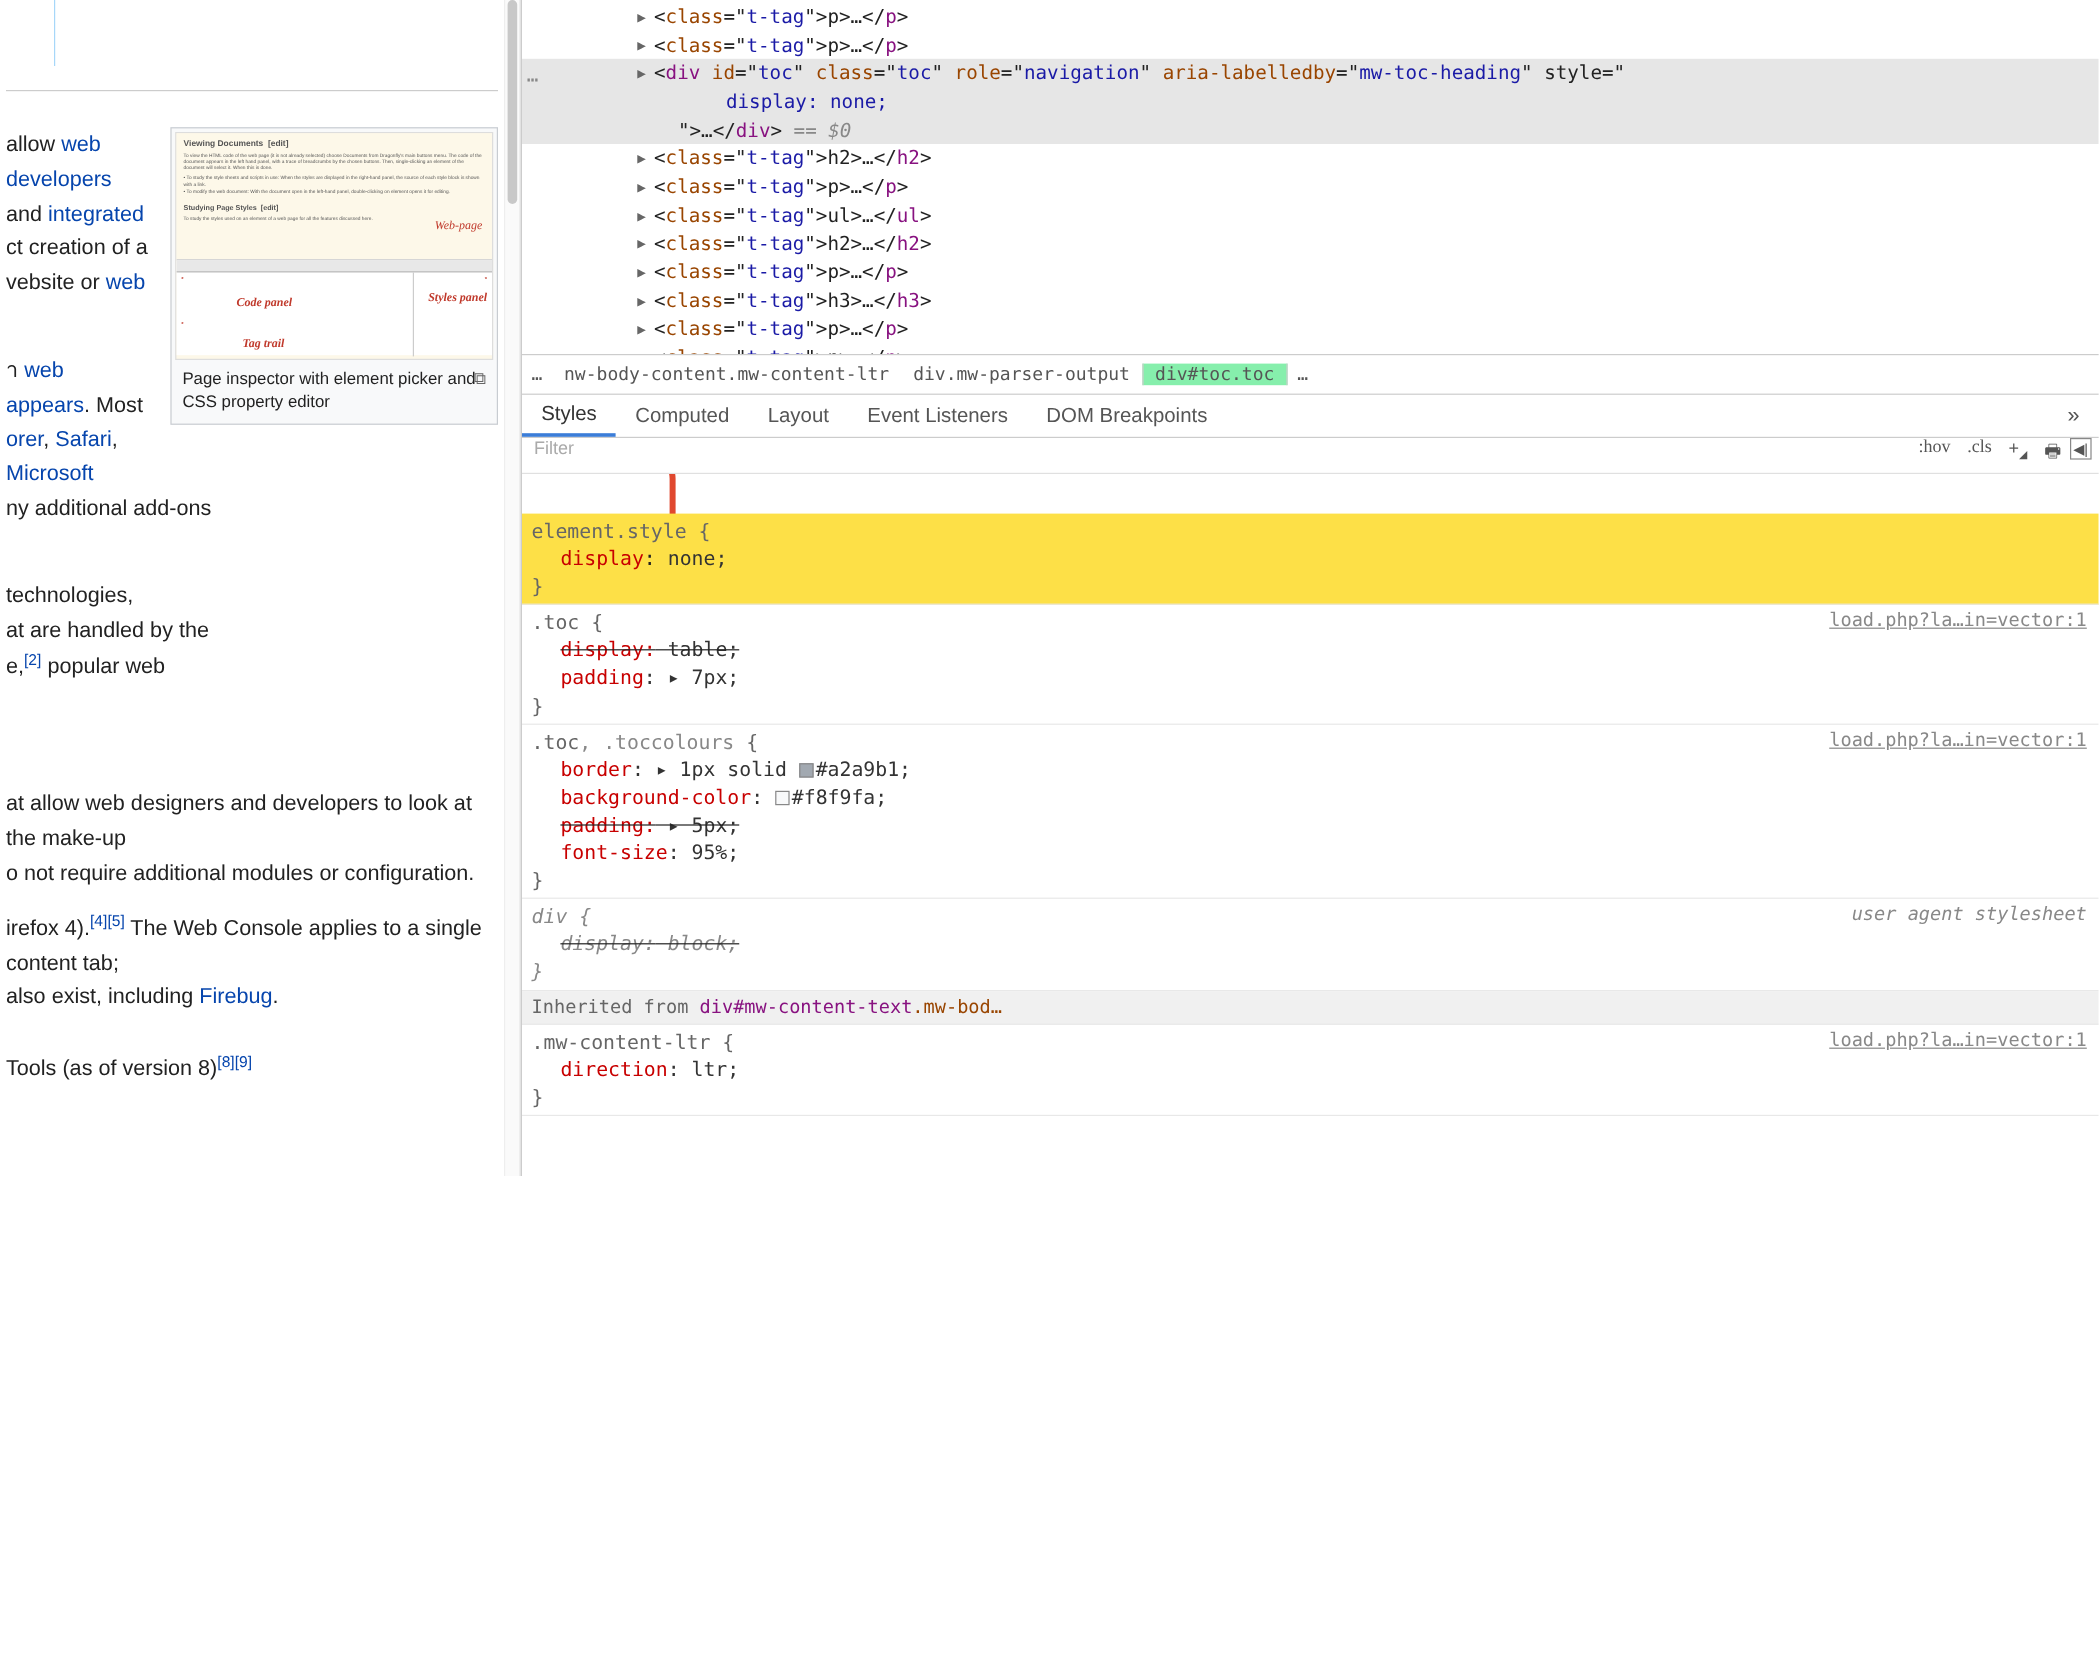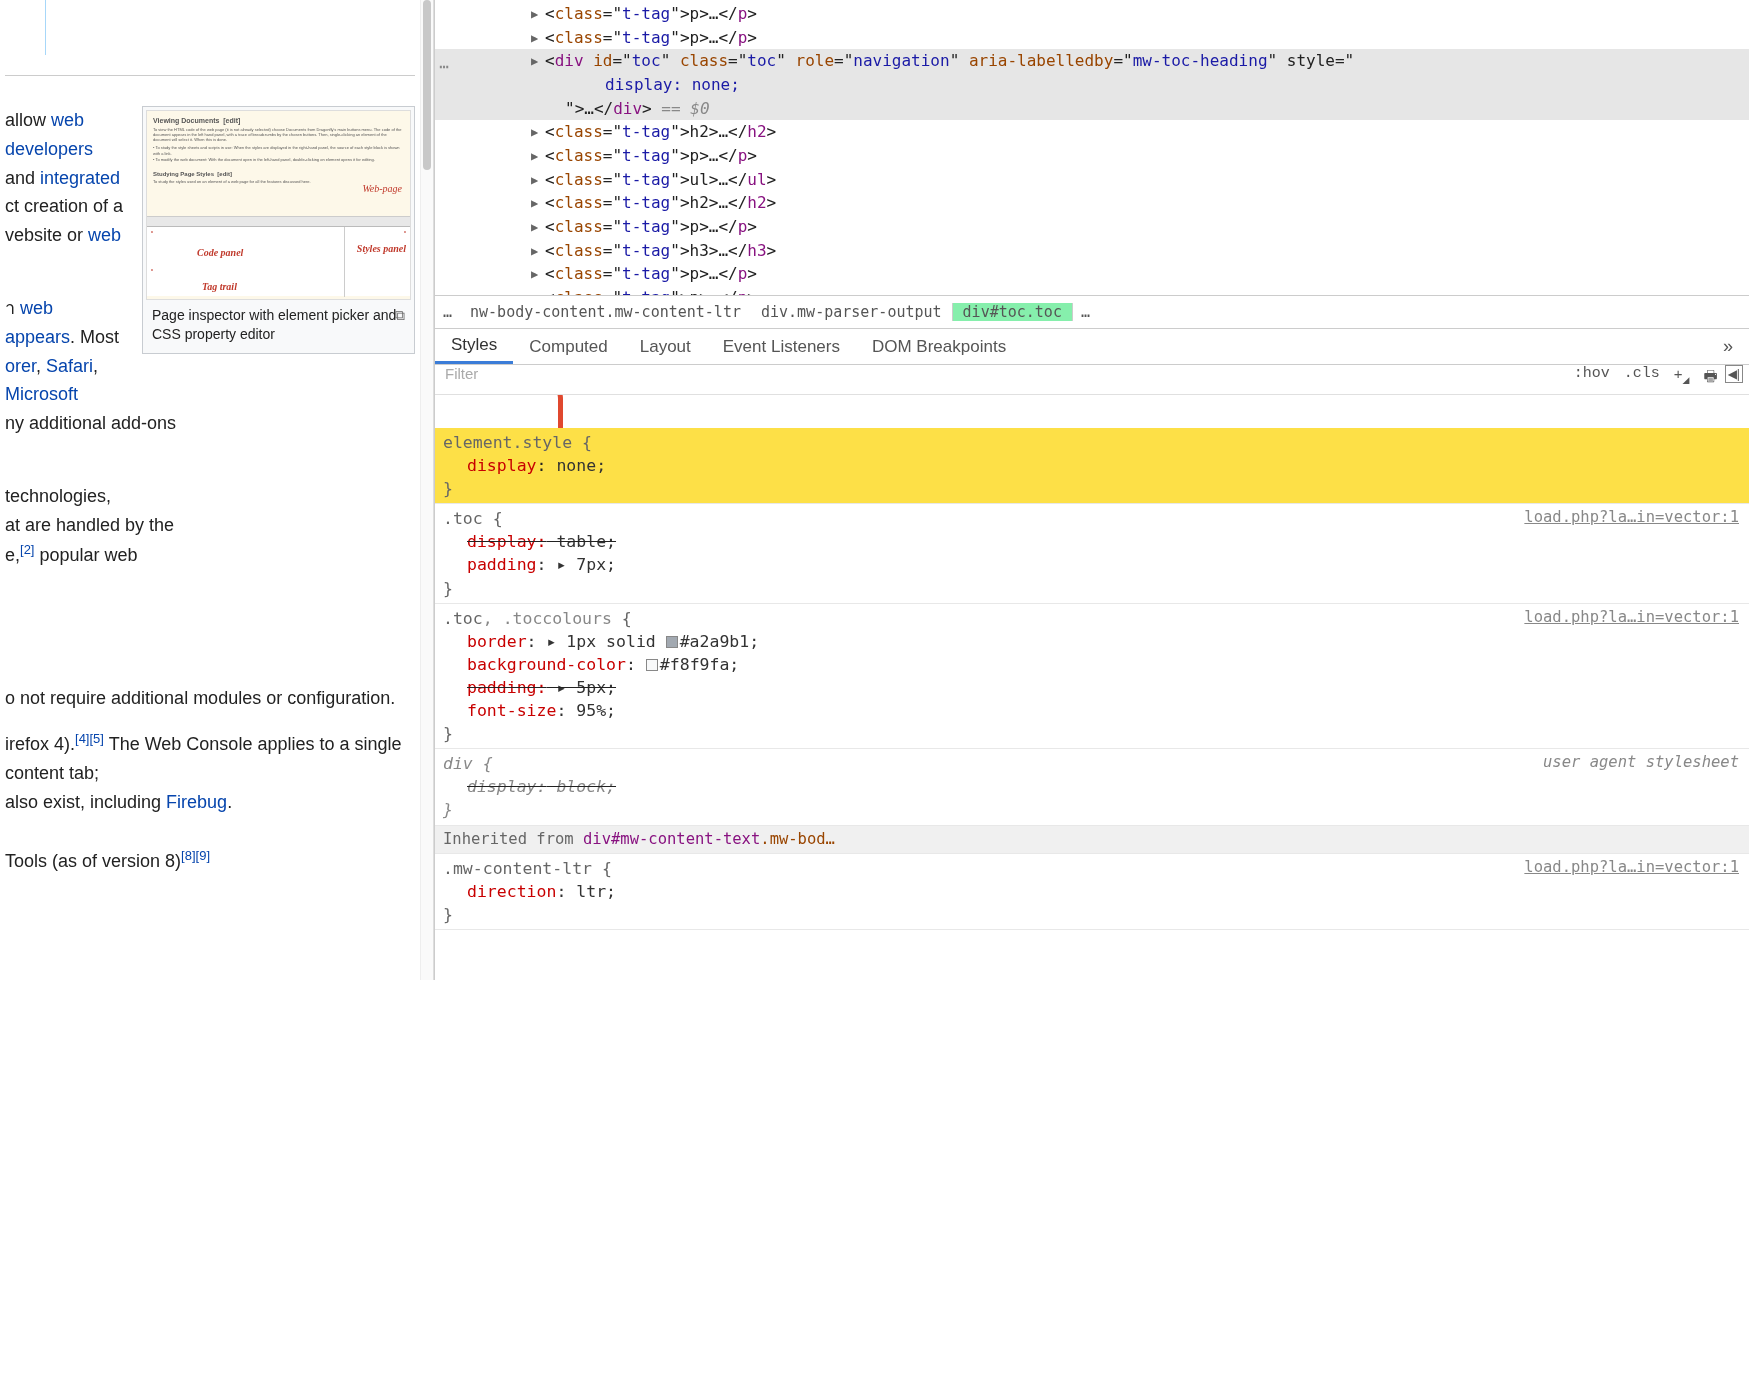--- a/index.html
+++ b/index.html
@@ -43,21 +43,21 @@
 
 
 .tabs { flex: 0 0 36px; border-bottom: 1px solid #ccc; display: flex; align-items: center; font-family: -apple-system, sans-serif; font-size: 17px; color: #555; }
 .tab { padding: 6px 16px; cursor: pointer; }
 .tab.active { border-bottom: 3px solid #3b7dd8; color: #333; }
 .tabs .chev { margin-left: auto; padding: 0 16px; font-size: 18px; }
 
 
 .toolbar { flex: 0 0 30px; display: flex; align-items: flex-start; border-bottom: 1px solid #e0e0e0; font-size: 15px; }
 .filter { flex: 1; padding: 0 10px; color: #aaa; font-family: -apple-system, sans-serif; position: relative; z-index: 1; }
-.tbtn { padding: 0 7px; color: #555; font-family: Liberation Mono, monospace; cursor: pointer; }
+.tbtn { padding: 0 7px; color: #555; font-family: Liberation Serif, serif; cursor: pointer; }
 .tbtn.ic { font-family: -apple-system, sans-serif; }
 
 
 .rules { flex: 1; overflow: hidden; font-size: 16.5px; line-height: 1.4; position: relative; }
 .rule { border-bottom: 1px solid #e8e8e8; padding: 3px 10px 3px 8px; position: relative; }
 .rule.es { background: #fde047; margin-top: 33px; }
 .sel-txt { color: #666; }
 .src { float: right; color: #888; text-decoration: underline; font-size: 15.5px; }
 .src.ua { font-style: italic; text-decoration: none; }
 .prop { padding-left: 24px; }
@@ -123,21 +123,21 @@
     <span>ny additional add-ons</span>
   </div>
   <div style="height:28px;"></div>
   <div class="para">
     <span>technologies,</span><br>
     <span>at are handled by the</span><br>
     <span>e,</span><a class="sup">[2]</a><span> popular web</span>
   </div>
   <div style="height:70px;"></div>
   <div class="para">
-    <br>
+    <span>at allow web designers and developers to look at the make-up</span><br>
     <span>o not require additional modules or configuration.</span>
   </div>
   <div class="para" style="margin-top:10px;">
     <span>irefox 4).</span><a class="sup">[4]</a><a class="sup">[5]</a><span> The Web Console applies to a single content tab;</span><br>
     <span> also exist, including </span><a>Firebug</a><span>.</span>
   </div>
   <div class="para" style="margin-top:30px;">
     <span>Tools (as of version 8)</span><a class="sup">[8]</a><a class="sup">[9]</a>
   </div>
 </div>

